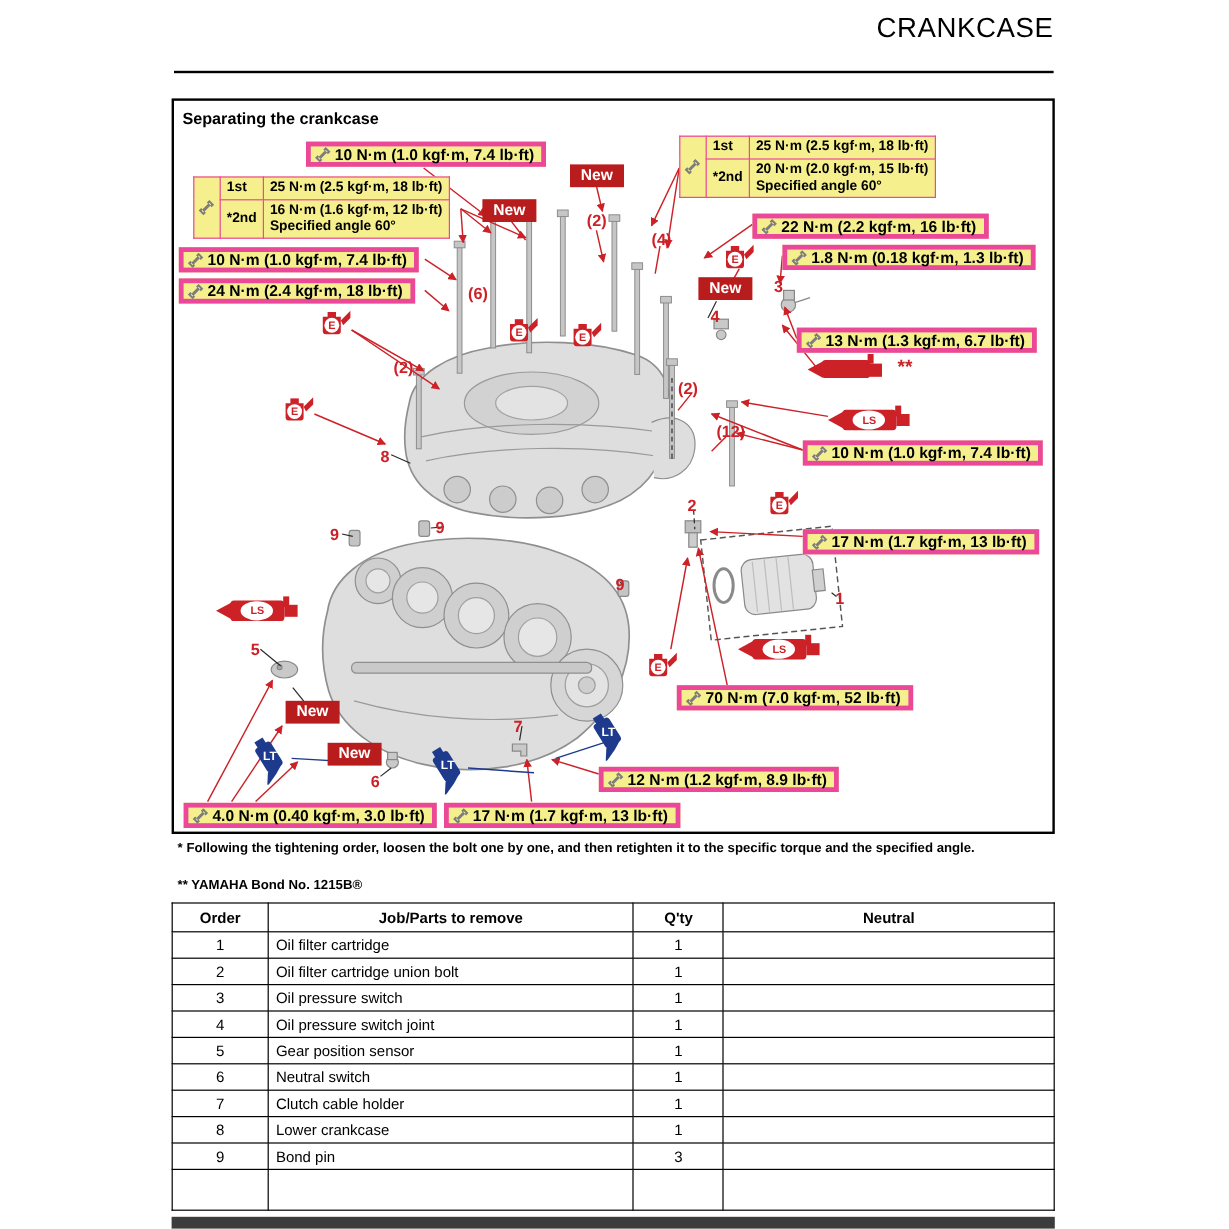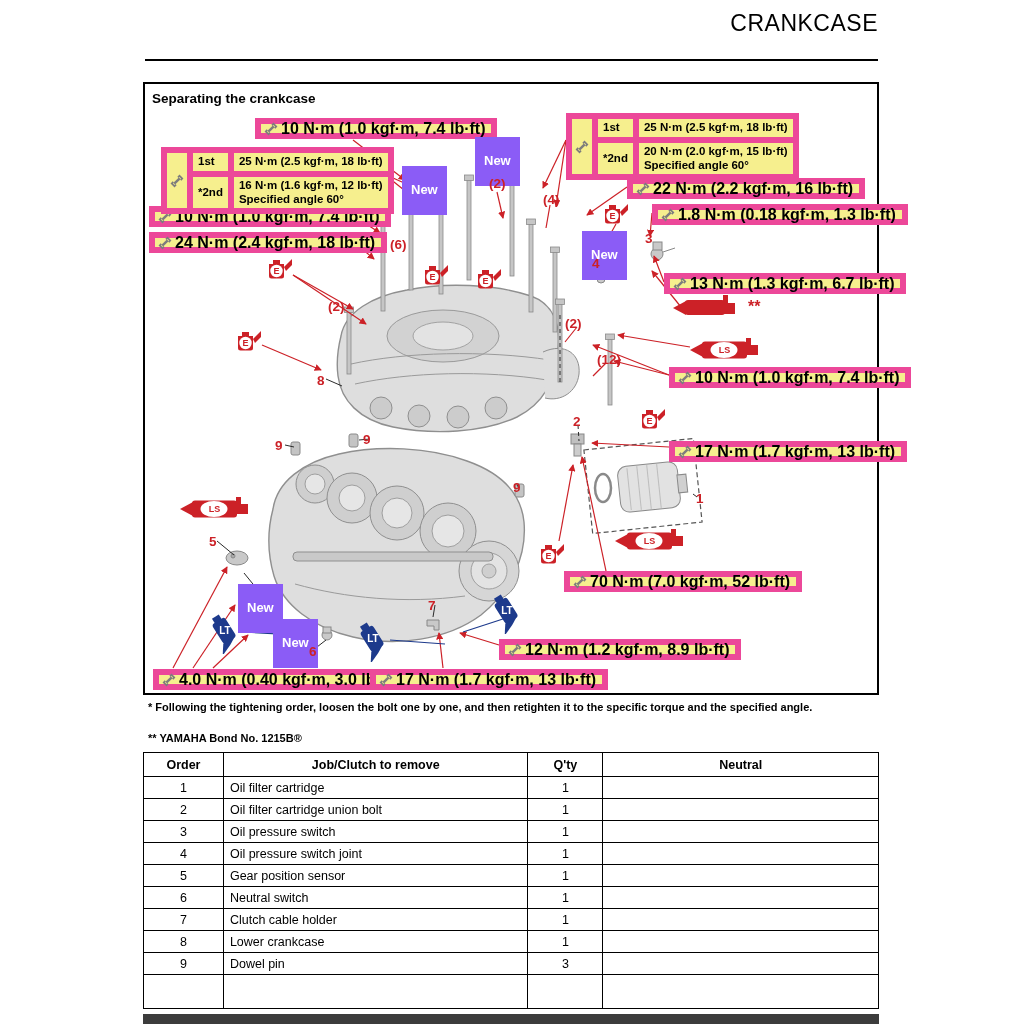--- a/index.html
+++ b/index.html
@@ -7,28 +7,28 @@
     font-family:"Liberation Sans",sans-serif;position:relative;overflow:hidden}
   .abs{position:absolute}
 
   .header-title{top:10px;right:146px;font-size:23px;font-weight:normal;letter-spacing:.5px}
   .header-rule{left:145px;top:59px;width:733px;height:2px;background:#000}
 
   .diagram-box{left:143px;top:82px;width:736px;height:613px;border:2px solid #000;background:#fff}
   .section-title{left:7px;top:7px;font-size:13.5px;font-weight:bold;z-index:4}
   .diagram-art{left:0;top:0;width:734px;height:609px;z-index:1}
 
-  .torque-label{display:flex;align-items:center;gap:3px;background:#f6ef8e;border:6px solid #ec4899;
-    font-size:16px;font-weight:bold;padding:2px 6px 2px 3px;white-space:nowrap;line-height:1;height:21px;z-index:3}
+  .torque-label{display:flex;align-items:center;gap:3px;background:#f6ef8e;border:4px solid #ec4899;
+    font-size:13px;font-weight:bold;padding:2px 6px 2px 3px;white-space:nowrap;line-height:1;height:21px;z-index:3}
   .wrench{width:14px;height:14px;display:block}
   .dual-label{border-collapse:collapse;background:#f6ef8e;font-size:11.5px;font-weight:bold;z-index:3;position:absolute}
-  .dual-label td{border:6px solid #ec4899;padding:2px 5px;line-height:1.2;white-space:nowrap}
+  .dual-label td{border:1px solid #ec4899;padding:2px 5px;line-height:1.2;white-space:nowrap}
   .dual-label .wcell{width:22px;text-align:center;padding:2px 3px}
 
-  .new-badge{background:#8b5cf6;color:#fff;font-weight:bold;font-size:13px;padding:17px 9px;line-height:1.15;z-index:3}
+  .new-badge{background:#b91c1c;color:#fff;font-weight:bold;font-size:13px;padding:2px 9px;line-height:1.15;z-index:3}
   .callout{color:#cc2127;font-weight:bold;font-size:13.5px;z-index:3}
   .stars{font-size:16px}
 
   .badge{z-index:2}
   .badge .btxt{position:absolute;font-weight:bold;text-align:center}
   .e-badge{width:30px;height:27px}
   .e-badge .btxt{left:5px;top:12px;width:13px;font-size:9px;color:#cc2127}
   .ls-badge{width:70px;height:26px}
   .ls-badge .btxt{left:22px;top:8px;width:27px;font-size:9px;color:#cc2127}
   .lt-badge{width:38px;height:42px}
@@ -529,21 +529,21 @@
   <div class="abs callout stars" style="left:603px;top:214px">**</div>
 </div>
 
 <div class="abs footnote fn1">* Following the tightening order, loosen the bolt one by one, and then retighten it to the specific torque and the specified angle.</div>
 <div class="abs footnote fn2">** YAMAHA Bond No. 1215B®</div>
 
 <table class="parts-table">
   <thead>
     <tr>
       <th class="td-order">Order</th>
-      <th class="td-job">Job/Clutch to remove</th>
+      <th class="td-job">Job/Parts to remove</th>
       <th class="td-qty">Q'ty</th>
       <th class="td-remarks">Neutral</th>
     </tr>
   </thead>
   <tbody>
     <tr>
       <td class="td-order">1</td>
       <td class="td-job">Oil filter cartridge</td>
       <td class="td-qty">1</td>
       <td class="td-remarks"></td>
@@ -585,21 +585,21 @@
       <td class="td-remarks"></td>
     </tr>
     <tr>
       <td class="td-order">8</td>
       <td class="td-job">Lower crankcase</td>
       <td class="td-qty">1</td>
       <td class="td-remarks"></td>
     </tr>
     <tr>
       <td class="td-order">9</td>
-      <td class="td-job">Dowel pin</td>
+      <td class="td-job">Bond pin</td>
       <td class="td-qty">3</td>
       <td class="td-remarks"></td>
     </tr>
     <tr class="partial-row">
       <td class="td-order"></td>
       <td class="td-job"></td>
       <td class="td-qty"></td>
       <td class="td-remarks"></td>
     </tr>
   </tbody>

